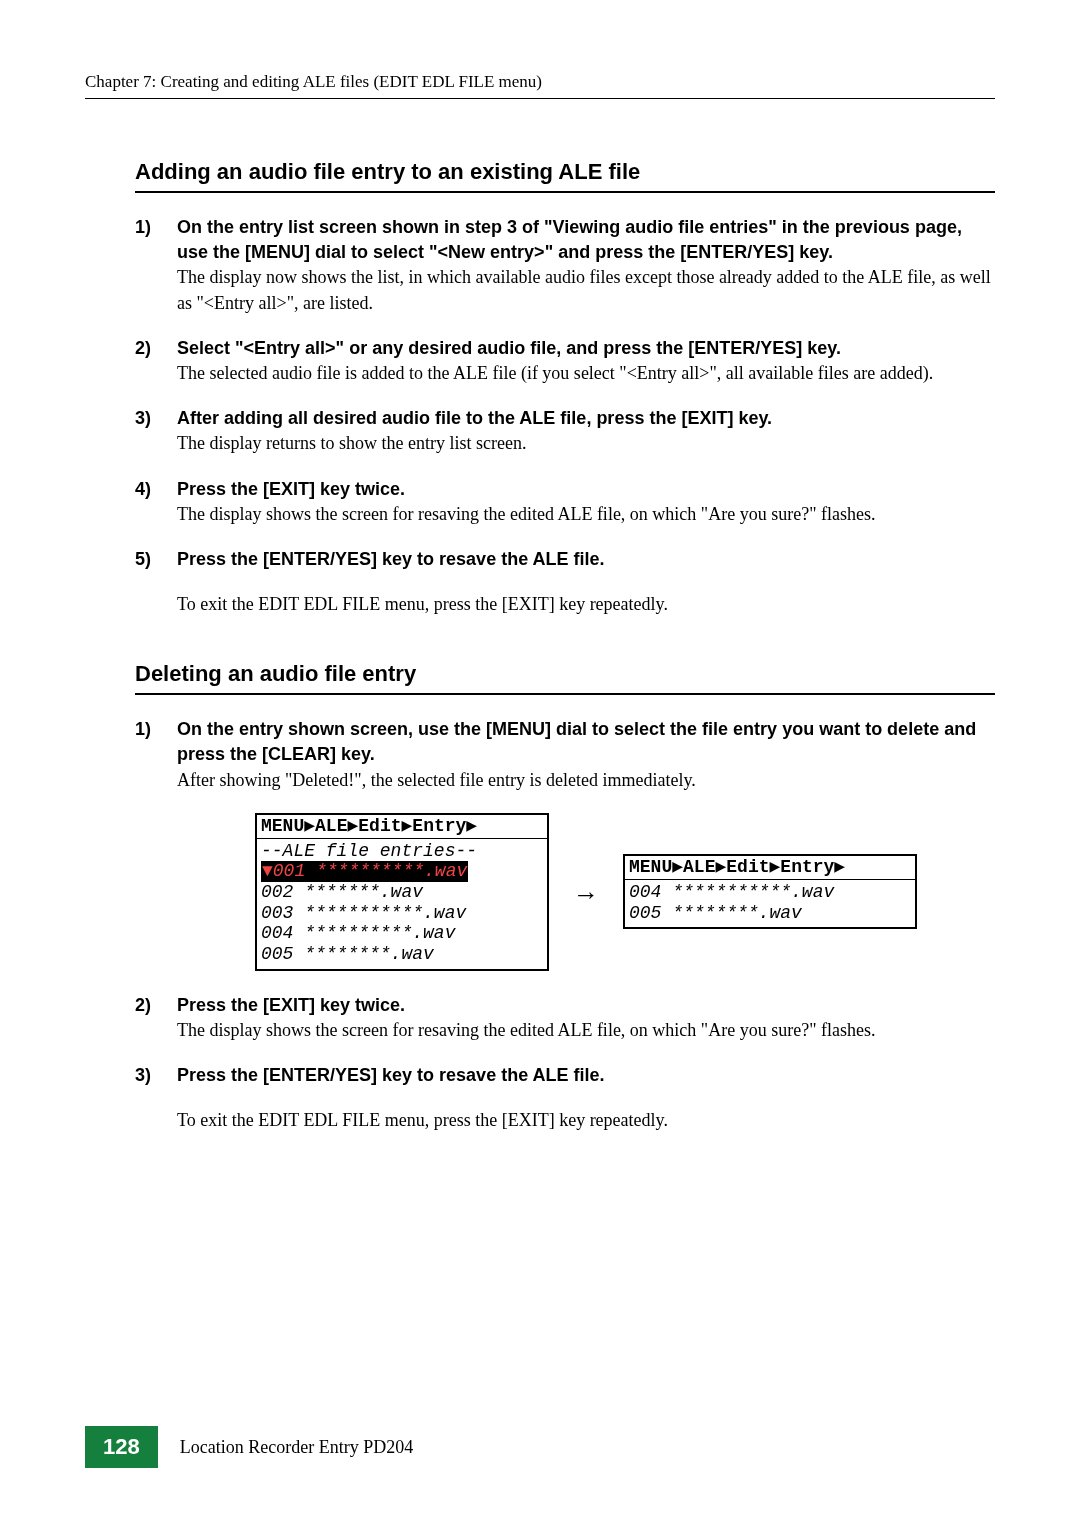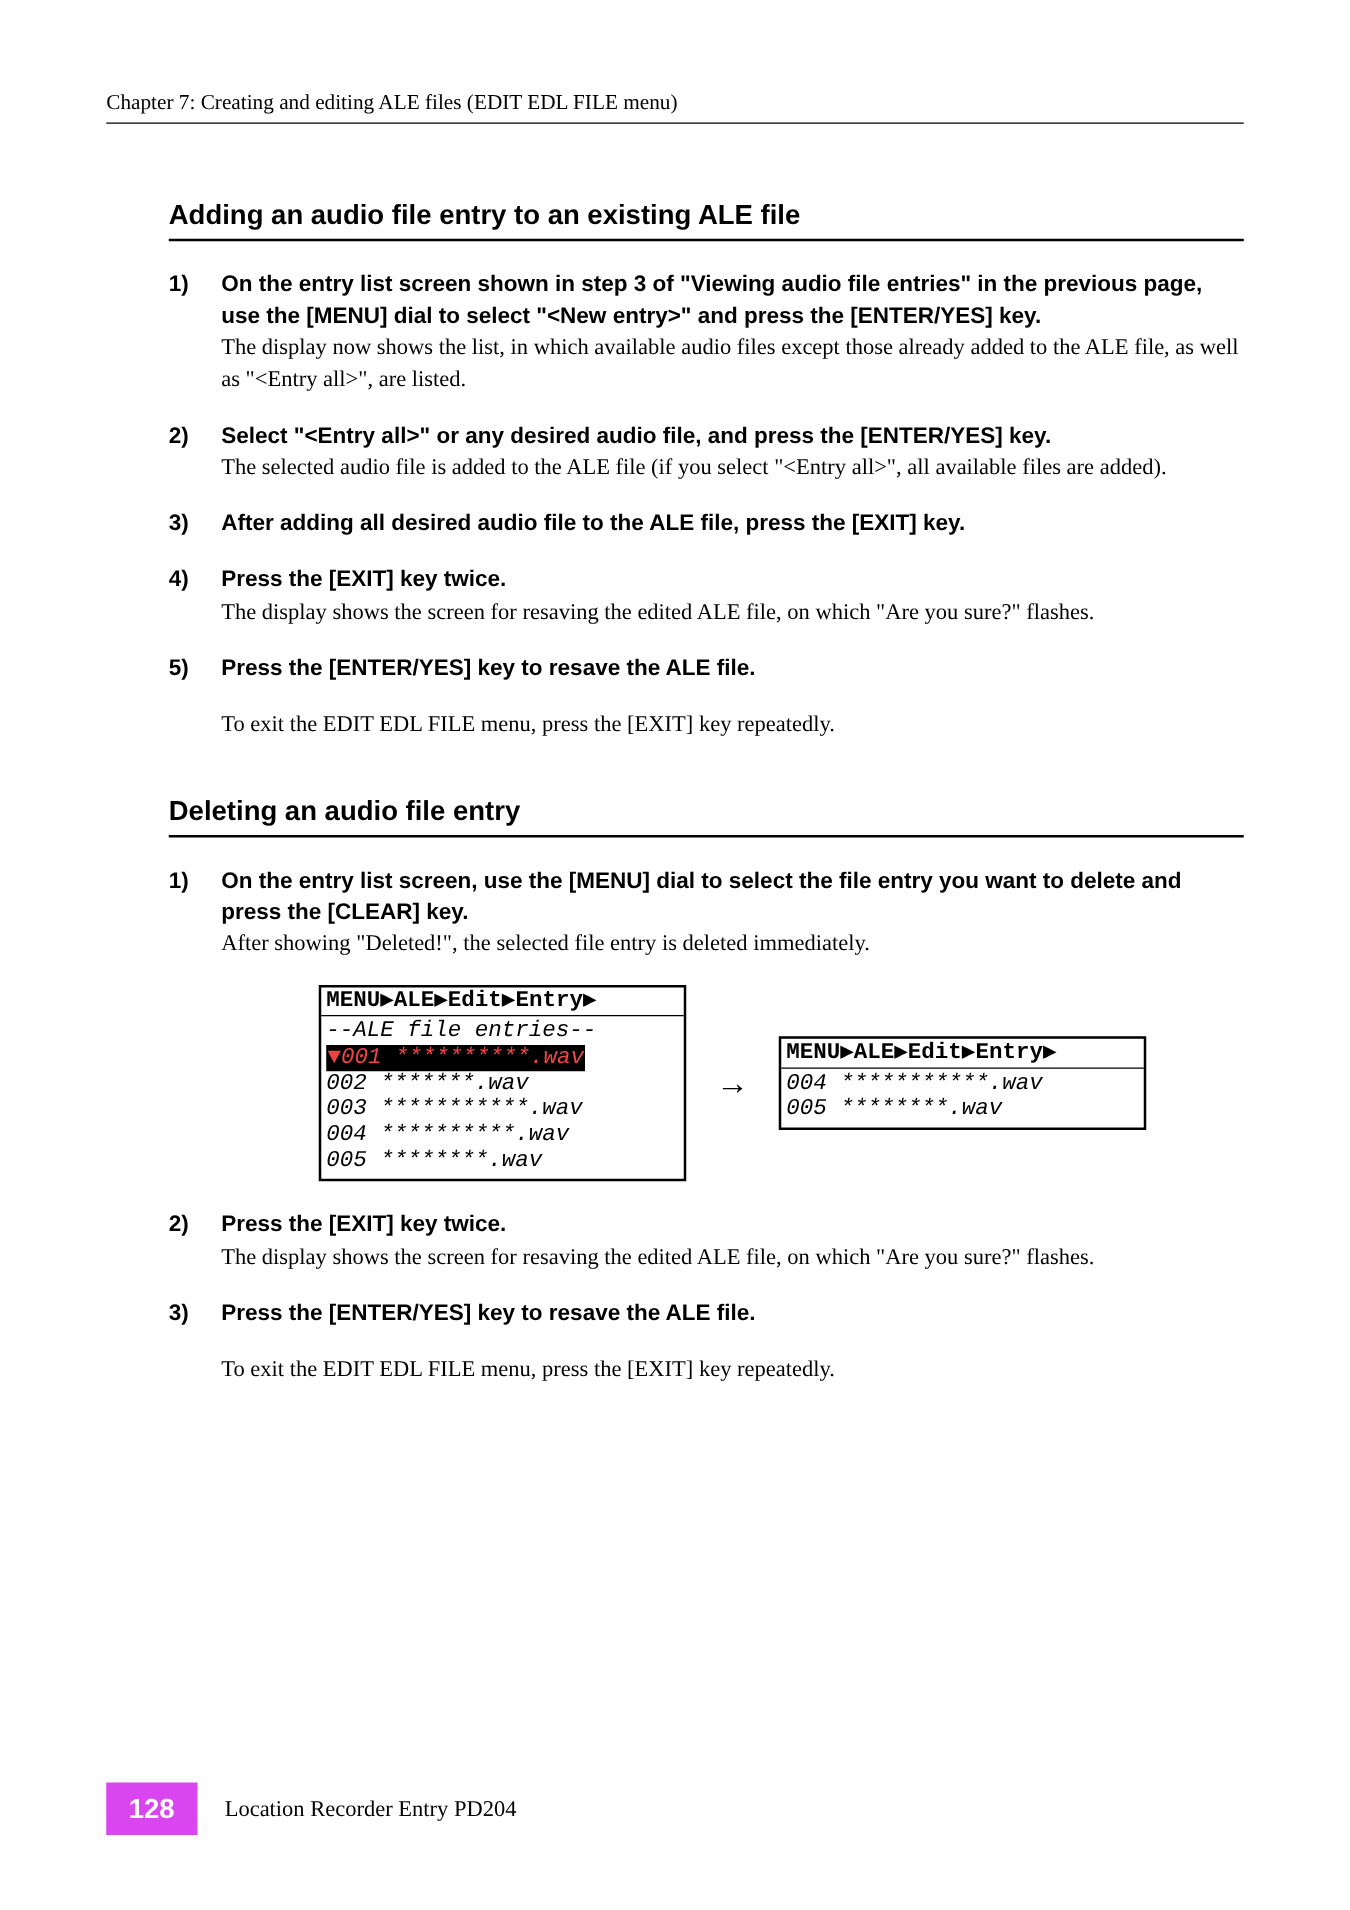--- a/index.html
+++ b/index.html
@@ -118,21 +118,21 @@
   }
   .footer {
     position: absolute;
     left: 85px;
     bottom: 60px;
     display: flex;
     align-items: center;
     gap: 22px;
   }
   .page-num {
-    background: #d946ef;
+    background: #15803d;
     color: #fff;
     font-family: Arial, Helvetica, sans-serif;
     font-weight: bold;
     font-size: 22px;
     padding: 8px 18px;
   }
   .model {
     font-family: "Times New Roman", Times, serif;
     font-size: 18px;
   }
@@ -159,20 +159,21 @@
         <div class="step-num">2)</div>
         <div class="step-body">
           <span class="lead">Select "&lt;Entry all&gt;" or any desired audio file, and press the [ENTER/YES] key.</span><br>
           <span class="desc">The selected audio file is added to the ALE file (if you select "&lt;Entry all&gt;", all available files are added).</span>
         </div>
       </div>
       <div class="step">
         <div class="step-num">3)</div>
         <div class="step-body">
           <span class="lead">After adding all desired audio file to the ALE file, press the [EXIT] key.</span><br>
+          <span class="desc">The display returns to show the entry list screen.</span>
         </div>
       </div>
       <div class="step">
         <div class="step-num">4)</div>
         <div class="step-body">
           <span class="lead">Press the [EXIT] key twice.</span><br>
           <span class="desc">The display shows the screen for resaving the edited ALE file, on which "Are you sure?" flashes.</span>
         </div>
       </div>
       <div class="step">
@@ -185,21 +186,21 @@
     </div>
 
     <div class="section-gap"></div>
 
     <div class="h2b">Deleting an audio file entry</div>
 
     <div class="step-list">
       <div class="step">
         <div class="step-num">1)</div>
         <div class="step-body">
-          <span class="lead">On the entry list screen, use the [MENU] dial to select the file entry you want to delete and press the [CLEAR] key.</span><br>
+          <span class="lead">On the entry shown screen, use the [MENU] dial to select the file entry you want to delete and press the [CLEAR] key.</span><br>
           <span class="desc">After showing "Deleted!", the selected file entry is deleted immediately.</span>
         </div>
       </div>
     </div>
 
     <div class="lcd-row">
       <div class="lcd">
         <div class="lcd-title">MENU▶ALE▶Edit▶Entry▶</div>
         <div class="lcd-body">
           <div>--ALE file entries--</div>

